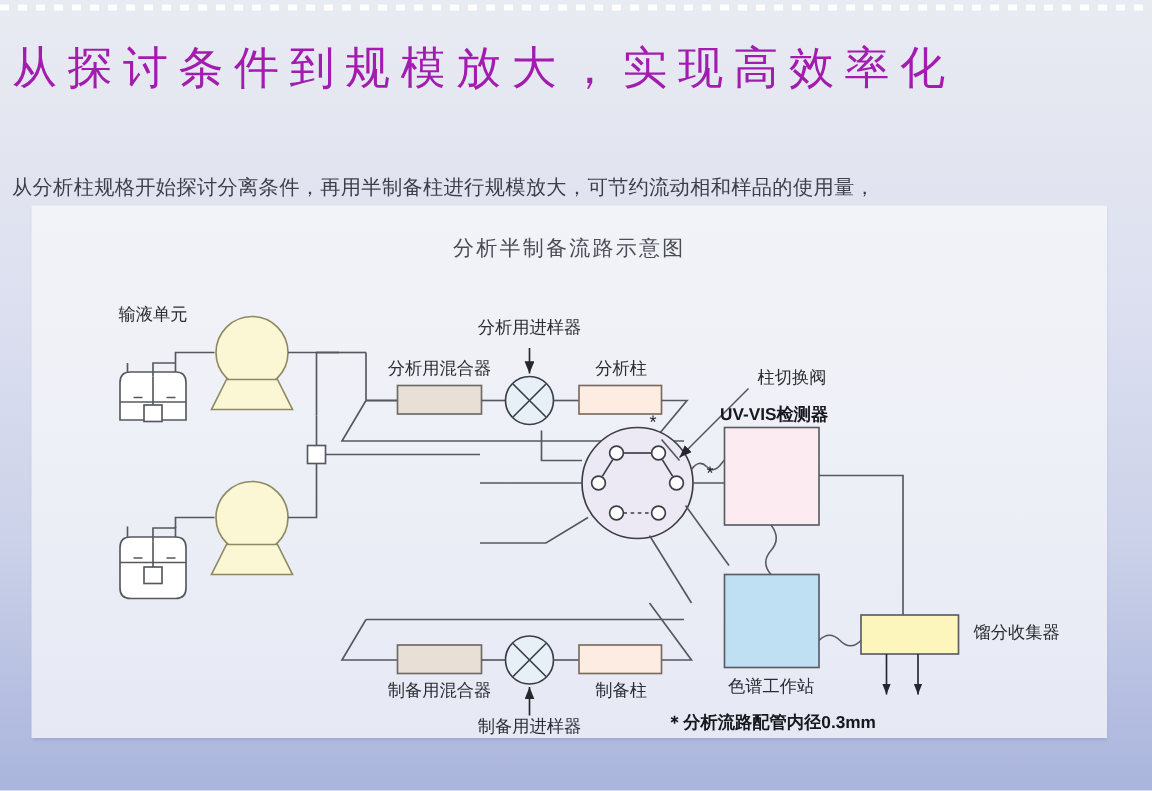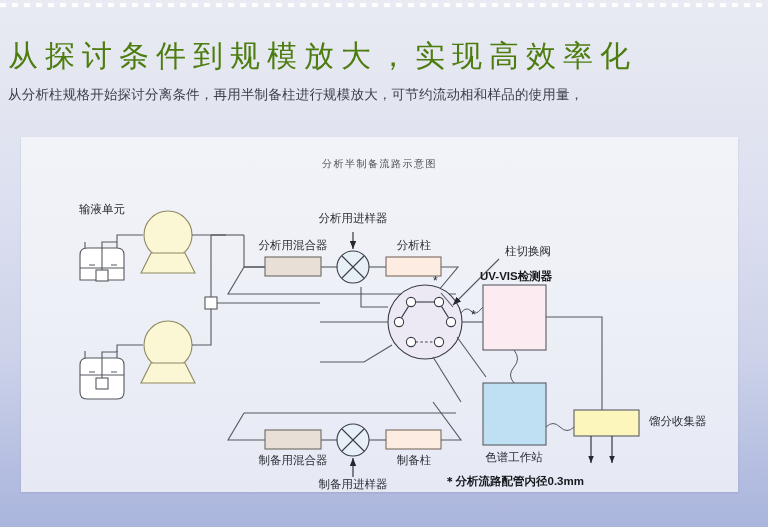--- a/index.html
+++ b/index.html
@@ -15,39 +15,39 @@
   
   .top-dots{
     position:absolute;left:0;top:3px;width:768px;height:4px;
     background-image:repeating-linear-gradient(90deg,#ffffff 0px,#ffffff 6px,rgba(255,255,255,0) 6px,rgba(255,255,255,0) 12px);
     opacity:.95;
   }
 
   
   .headline{
     position:absolute;left:8px;top:26px;width:740px;
-    font-size:30px;line-height:40px;color:#4d7c0f;
-    letter-spacing:7px;font-weight:400;white-space:nowrap;margin-top:10px;
+    font-size:30px;line-height:40px;color:#a21caf;
+    letter-spacing:7px;font-weight:400;white-space:nowrap;
   }
   
   .lead{
     position:absolute;left:8px;top:82px;width:730px;
     font-size:13.5px;line-height:25px;color:#3b3f49;letter-spacing:.2px;
   }
-  .lead div{white-space:nowrap;}
+  .lead div{white-space:nowrap;margin-top:30px;}
 
   
   .panel{
     position:absolute;left:21px;top:137px;width:717px;height:355px;
     background:linear-gradient(180deg,#f2f3f8 0%,#eef0f7 45%,#e6e9f4 100%);
     box-shadow:0 1px 2px rgba(90,95,130,.18);
   }
   .panel-title{
     position:absolute;left:0;top:20px;width:717px;text-align:center;
-    font-size:10px;color:#4a4d56;letter-spacing:1.5px;
+    font-size:14px;color:#4a4d56;letter-spacing:1.5px;
   }
 
   
   svg#flow{position:absolute;left:0;top:0;width:717px;height:355px;display:block;}
   .lbl{font-family:"Liberation Sans","DejaVu Sans",sans-serif;font-size:11.5px;fill:#2b2d33;}
   .lbl-b{font-family:"Liberation Sans","DejaVu Sans",sans-serif;font-size:11.5px;fill:#16181d;font-weight:700;}
   .star{font-family:"Liberation Sans","DejaVu Sans",sans-serif;font-size:12px;fill:#22242a;}
 </style>
 </head>
 <body>

